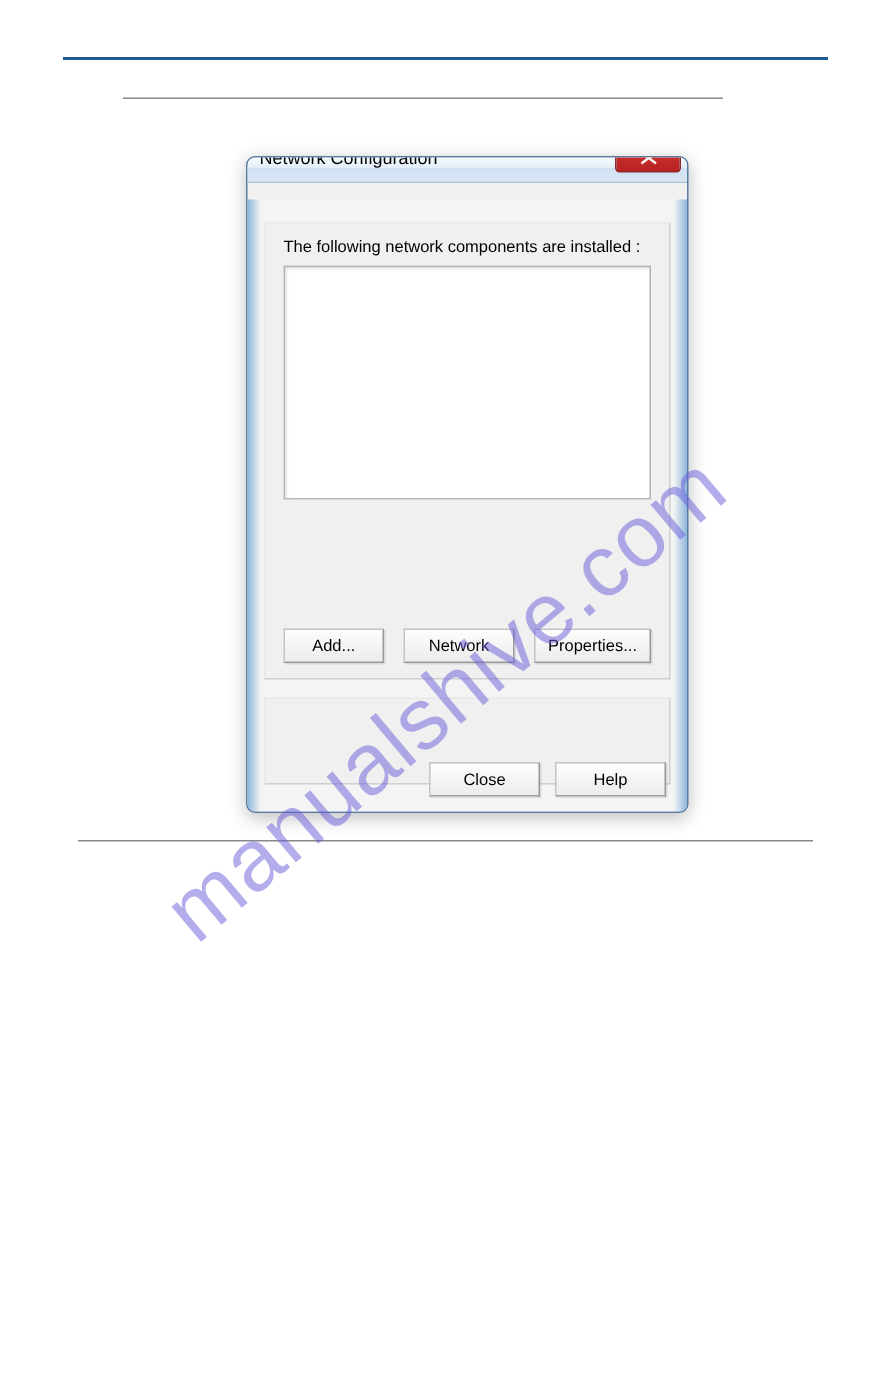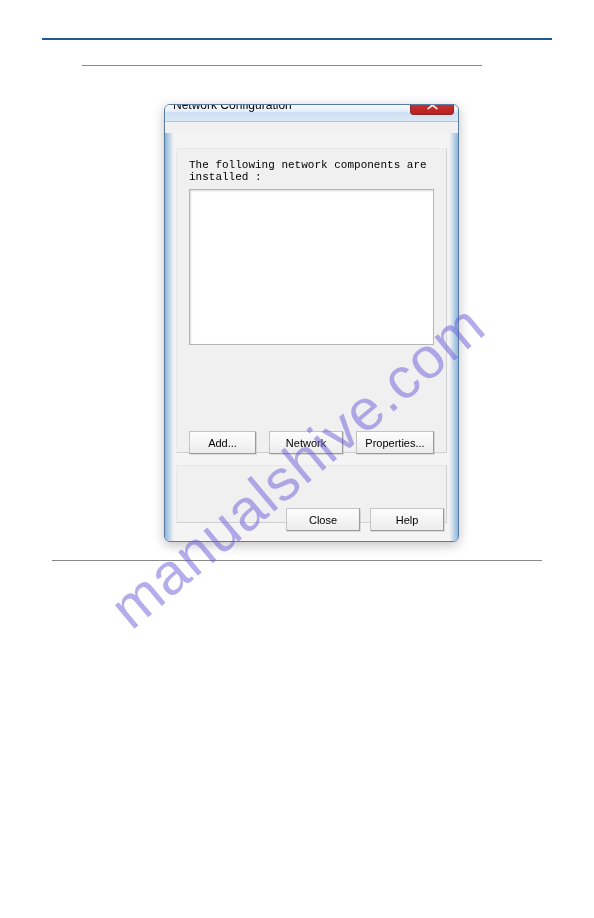--- a/index.html
+++ b/index.html
@@ -123,21 +123,20 @@
       height: 58px;
       background: #f0f0f0;
       border: 1px solid #d0d0d0;
       border-top-color: #e8e8e8;
       border-left-color: #e8e8e8;
     }
     .components-label {
       font-size: 11px;
       color: #000;
       margin-bottom: 6px;
-      font-family: Liberation Mono, monospace;
     }
     .listbox {
       width: 100%;
       height: 156px;
       background: #ffffff;
       border: 1px solid #b5b5b5;
       box-shadow: inset 1px 1px 2px rgba(0,0,0,0.15);
     }
     .action-row {
       display: flex;

